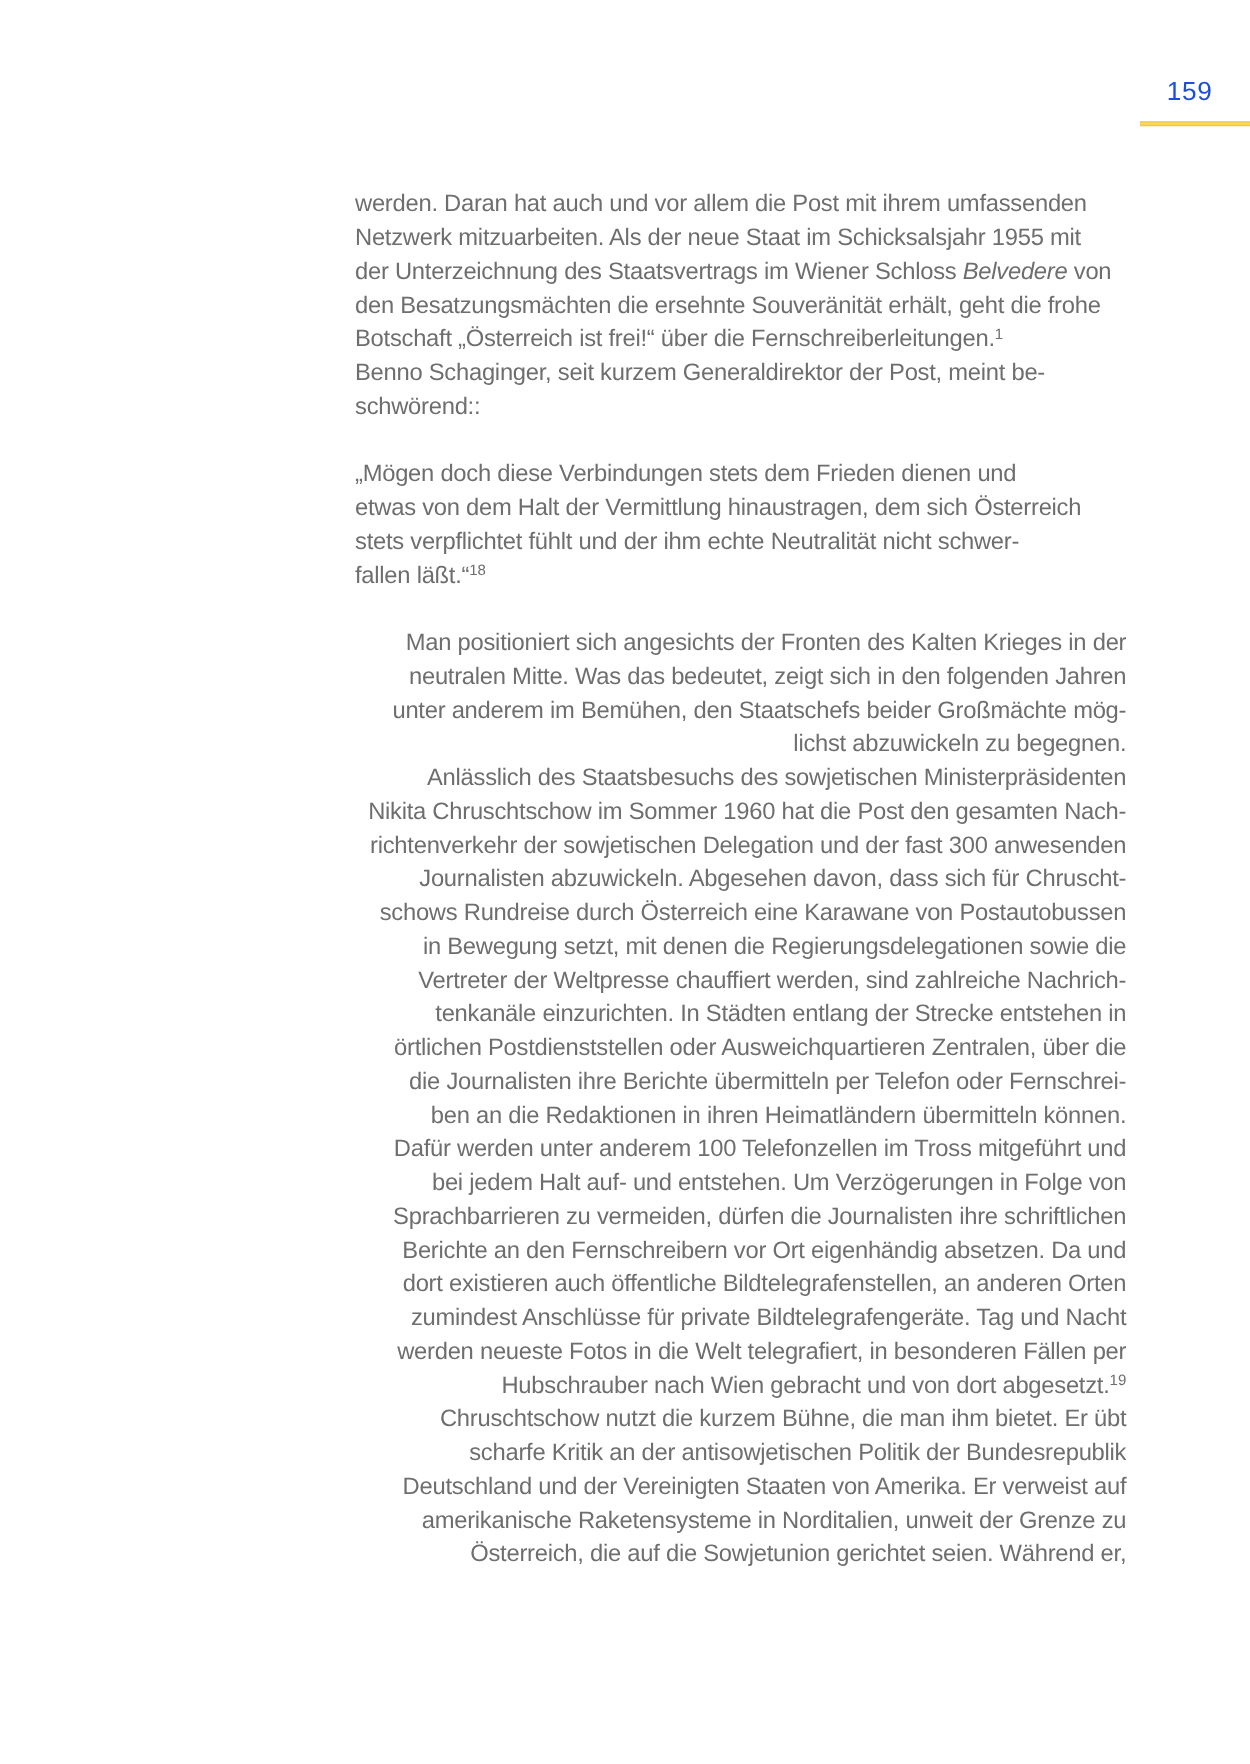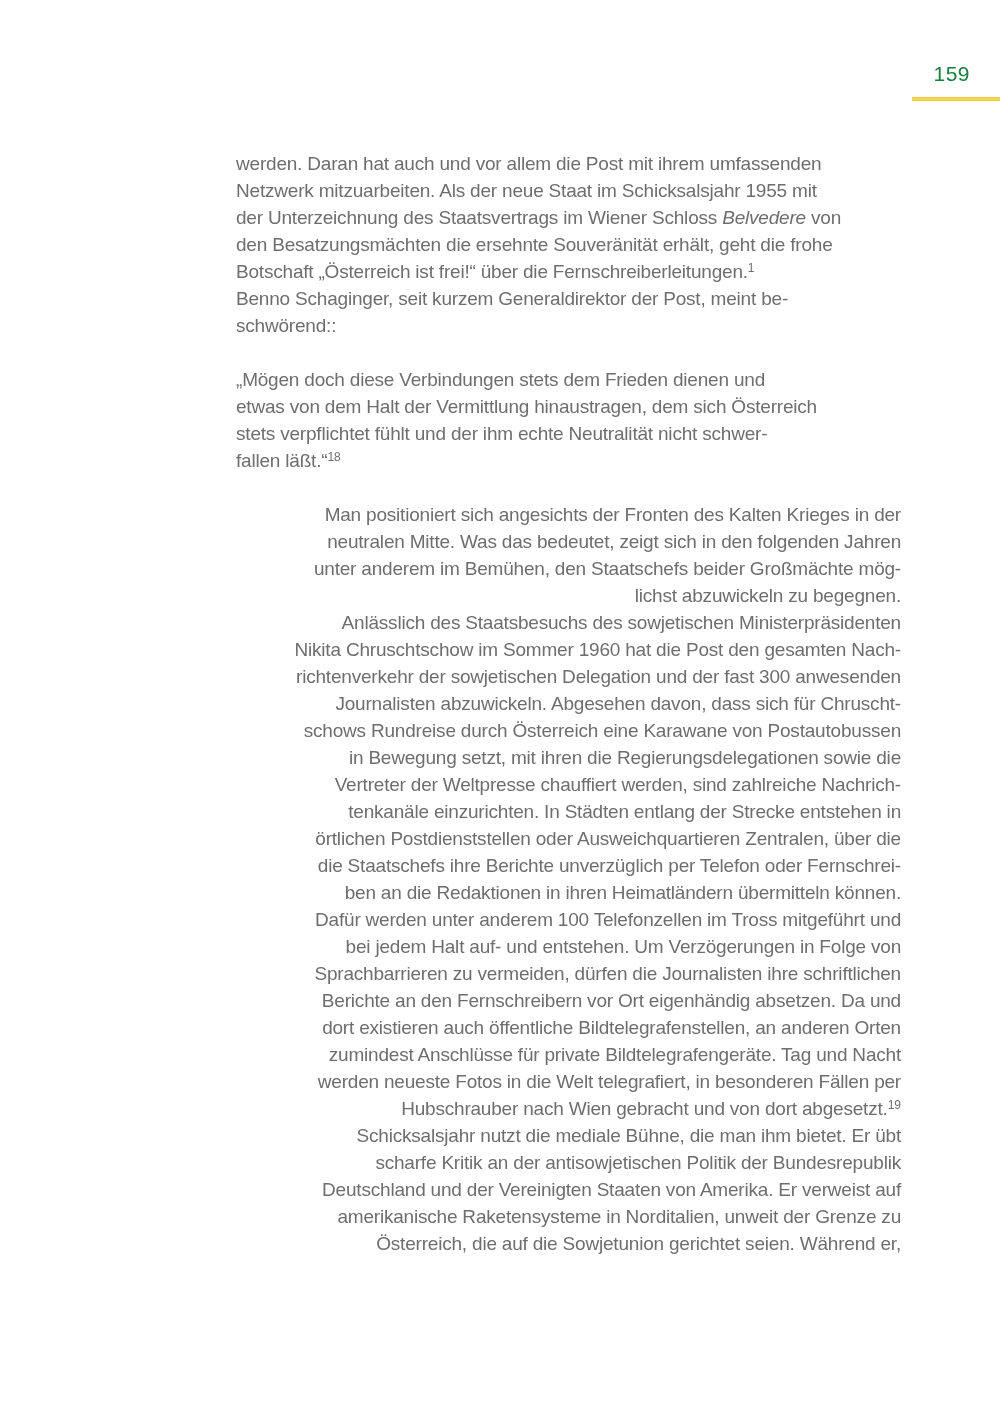--- a/index.html
+++ b/index.html
@@ -11,42 +11,42 @@
     overflow: hidden;
   }
   .page {
     position: absolute; inset: 0;
     background: #ffffff;
   }
   .page-number {
     position: absolute;
     top: 63px; right: 30px;
     font-size: 21px; line-height: 22px;
-    color: #15803d;
+    color: #1d4ed8;
     letter-spacing: 0.5px;
   }
   .accent-rule {
     position: absolute;
     top: 97px; left: 912px; right: 0;
     height: 4px;
     background: linear-gradient(to bottom, #eac431, #f8dd5f, #eac431);
   }
   .text-block {
     position: absolute;
     left: 236px; top: 150px;
     width: 665px;
     color: #6e6e6e;
     font-size: 19px;
     line-height: 27px;
     letter-spacing: -0.2px;
     font-weight: 400;
   }
   .para { margin: 0 0 27px 0; }
   .para:last-child { margin-bottom: 0; text-align: right; }
-  .line { display: block; white-space: nowrap; }
+  .line { display: block; white-space: nowrap; margin-left: 48px; }
   .line em { }
   .line sup {
     font-size: 12px;
     line-height: 0;
     vertical-align: 6px;
     letter-spacing: 0;
   }
 </style>
 </head>
 <body>
@@ -73,34 +73,34 @@
       <p class="para">
         <span class="line">Man positioniert sich angesichts der Fronten des Kalten Krieges in der</span>
         <span class="line">neutralen Mitte. Was das bedeutet, zeigt sich in den folgenden Jahren</span>
         <span class="line">unter anderem im Bemühen, den Staatschefs beider Großmächte mög-</span>
         <span class="line">lichst abzuwickeln zu begegnen.</span>
         <span class="line">Anlässlich des Staatsbesuchs des sowjetischen Ministerpräsidenten</span>
         <span class="line">Nikita Chruschtschow im Sommer 1960 hat die Post den gesamten Nach-</span>
         <span class="line">richtenverkehr der sowjetischen Delegation und der fast 300 anwesenden</span>
         <span class="line">Journalisten abzuwickeln. Abgesehen davon, dass sich für Chruscht-</span>
         <span class="line">schows Rundreise durch Österreich eine Karawane von Postautobussen</span>
-        <span class="line">in Bewegung setzt, mit ihren die Regierungsdelegationen sowie die</span>
+        <span class="line">in Bewegung setzt, mit denen die Regierungsdelegationen sowie die</span>
         <span class="line">Vertreter der Weltpresse chauffiert werden, sind zahlreiche Nachrich-</span>
         <span class="line">tenkanäle einzurichten. In Städten entlang der Strecke entstehen in</span>
         <span class="line">örtlichen Postdienststellen oder Ausweichquartieren Zentralen, über die</span>
-        <span class="line">die Staatschefs ihre Berichte unverzüglich per Telefon oder Fernschrei-</span>
+        <span class="line">die Journalisten ihre Berichte übermitteln per Telefon oder Fernschrei-</span>
         <span class="line">ben an die Redaktionen in ihren Heimatländern übermitteln können.</span>
         <span class="line">Dafür werden unter anderem 100 Telefonzellen im Tross mitgeführt und</span>
         <span class="line">bei jedem Halt auf- und entstehen. Um Verzögerungen in Folge von</span>
         <span class="line">Sprachbarrieren zu vermeiden, dürfen die Journalisten ihre schriftlichen</span>
         <span class="line">Berichte an den Fernschreibern vor Ort eigenhändig absetzen. Da und</span>
         <span class="line">dort existieren auch öffentliche Bildtelegrafenstellen, an anderen Orten</span>
         <span class="line">zumindest Anschlüsse für private Bildtelegrafengeräte. Tag und Nacht</span>
         <span class="line">werden neueste Fotos in die Welt telegrafiert, in besonderen Fällen per</span>
         <span class="line">Hubschrauber nach Wien gebracht und von dort abgesetzt.<sup>19</sup></span>
-        <span class="line">Schicksalsjahr nutzt die mediale Bühne, die man ihm bietet. Er übt</span>
+        <span class="line">Chruschtschow nutzt die kurzem Bühne, die man ihm bietet. Er übt</span>
         <span class="line">scharfe Kritik an der antisowjetischen Politik der Bundesrepublik</span>
         <span class="line">Deutschland und der Vereinigten Staaten von Amerika. Er verweist auf</span>
         <span class="line">amerikanische Raketensysteme in Norditalien, unweit der Grenze zu</span>
         <span class="line">Österreich, die auf die Sowjetunion gerichtet seien. Während er,</span>
       </p>
     </div>
 </div>
 
 </body></html>

